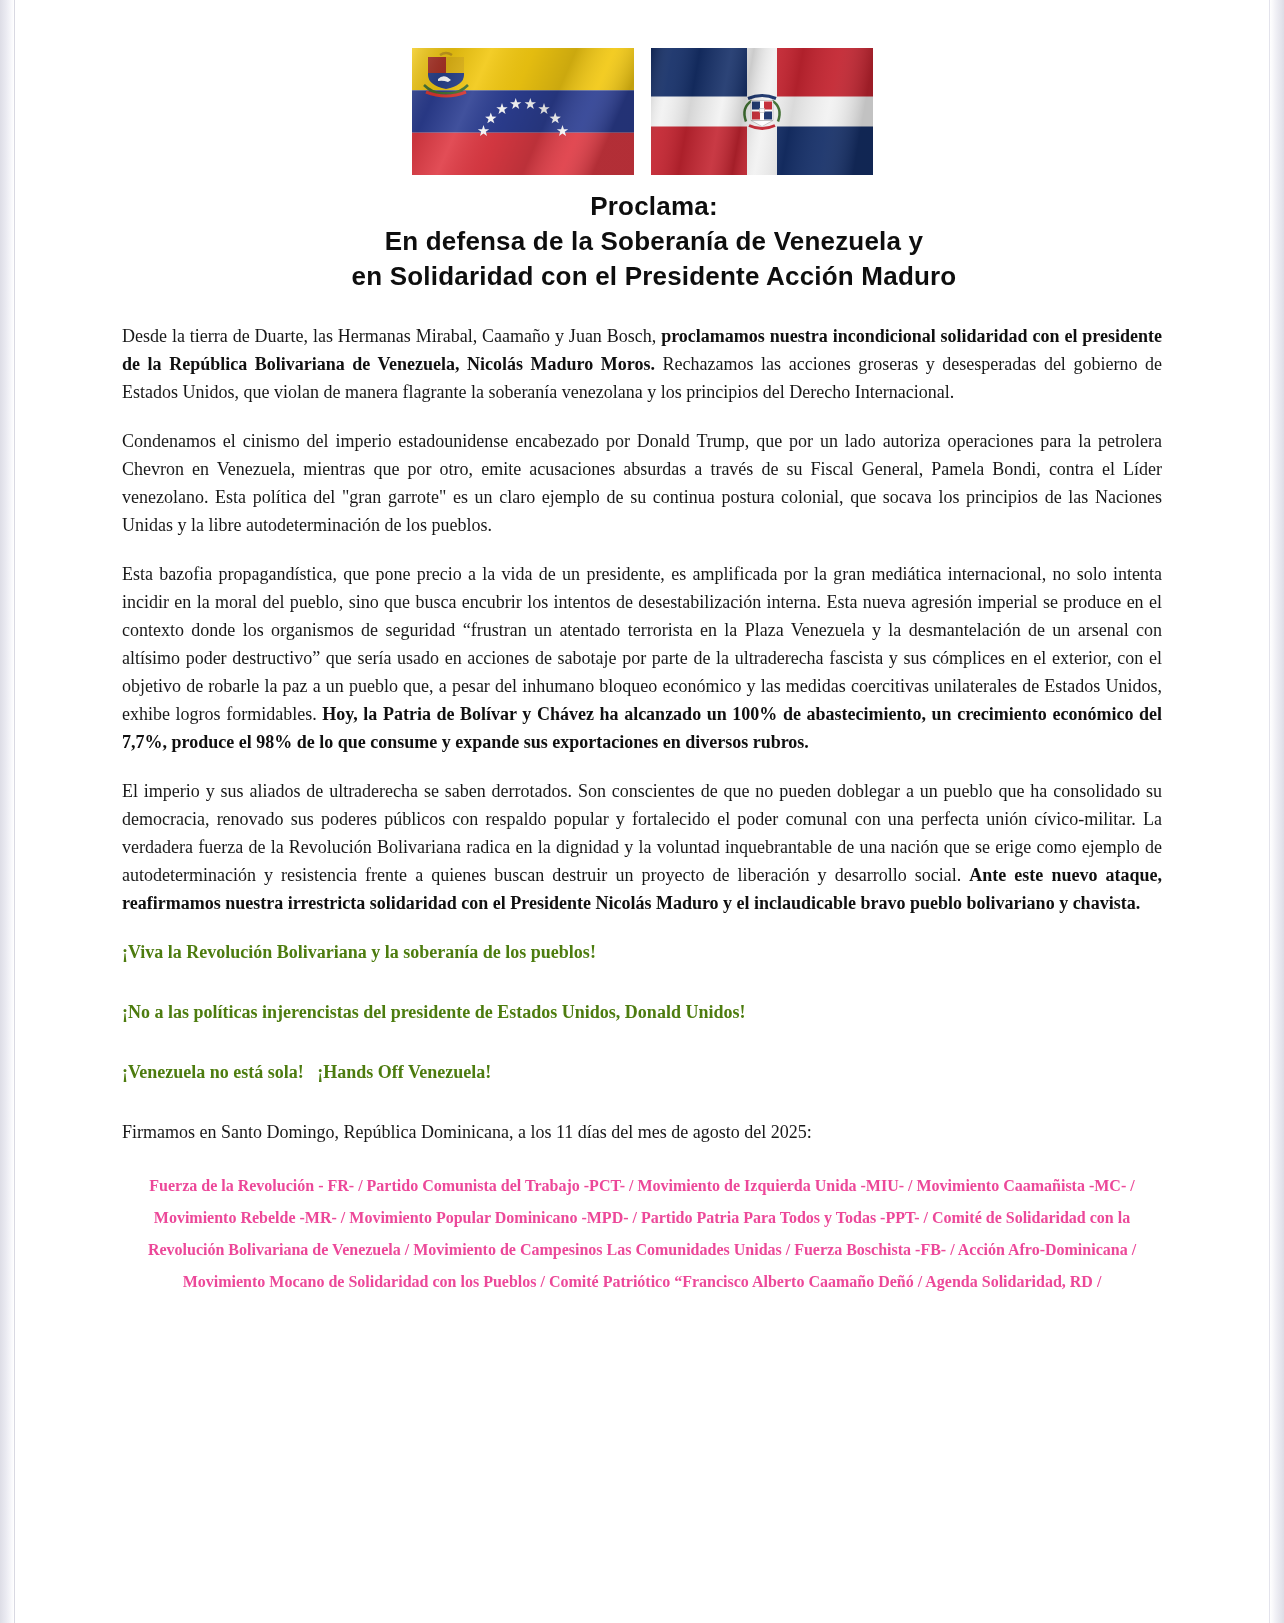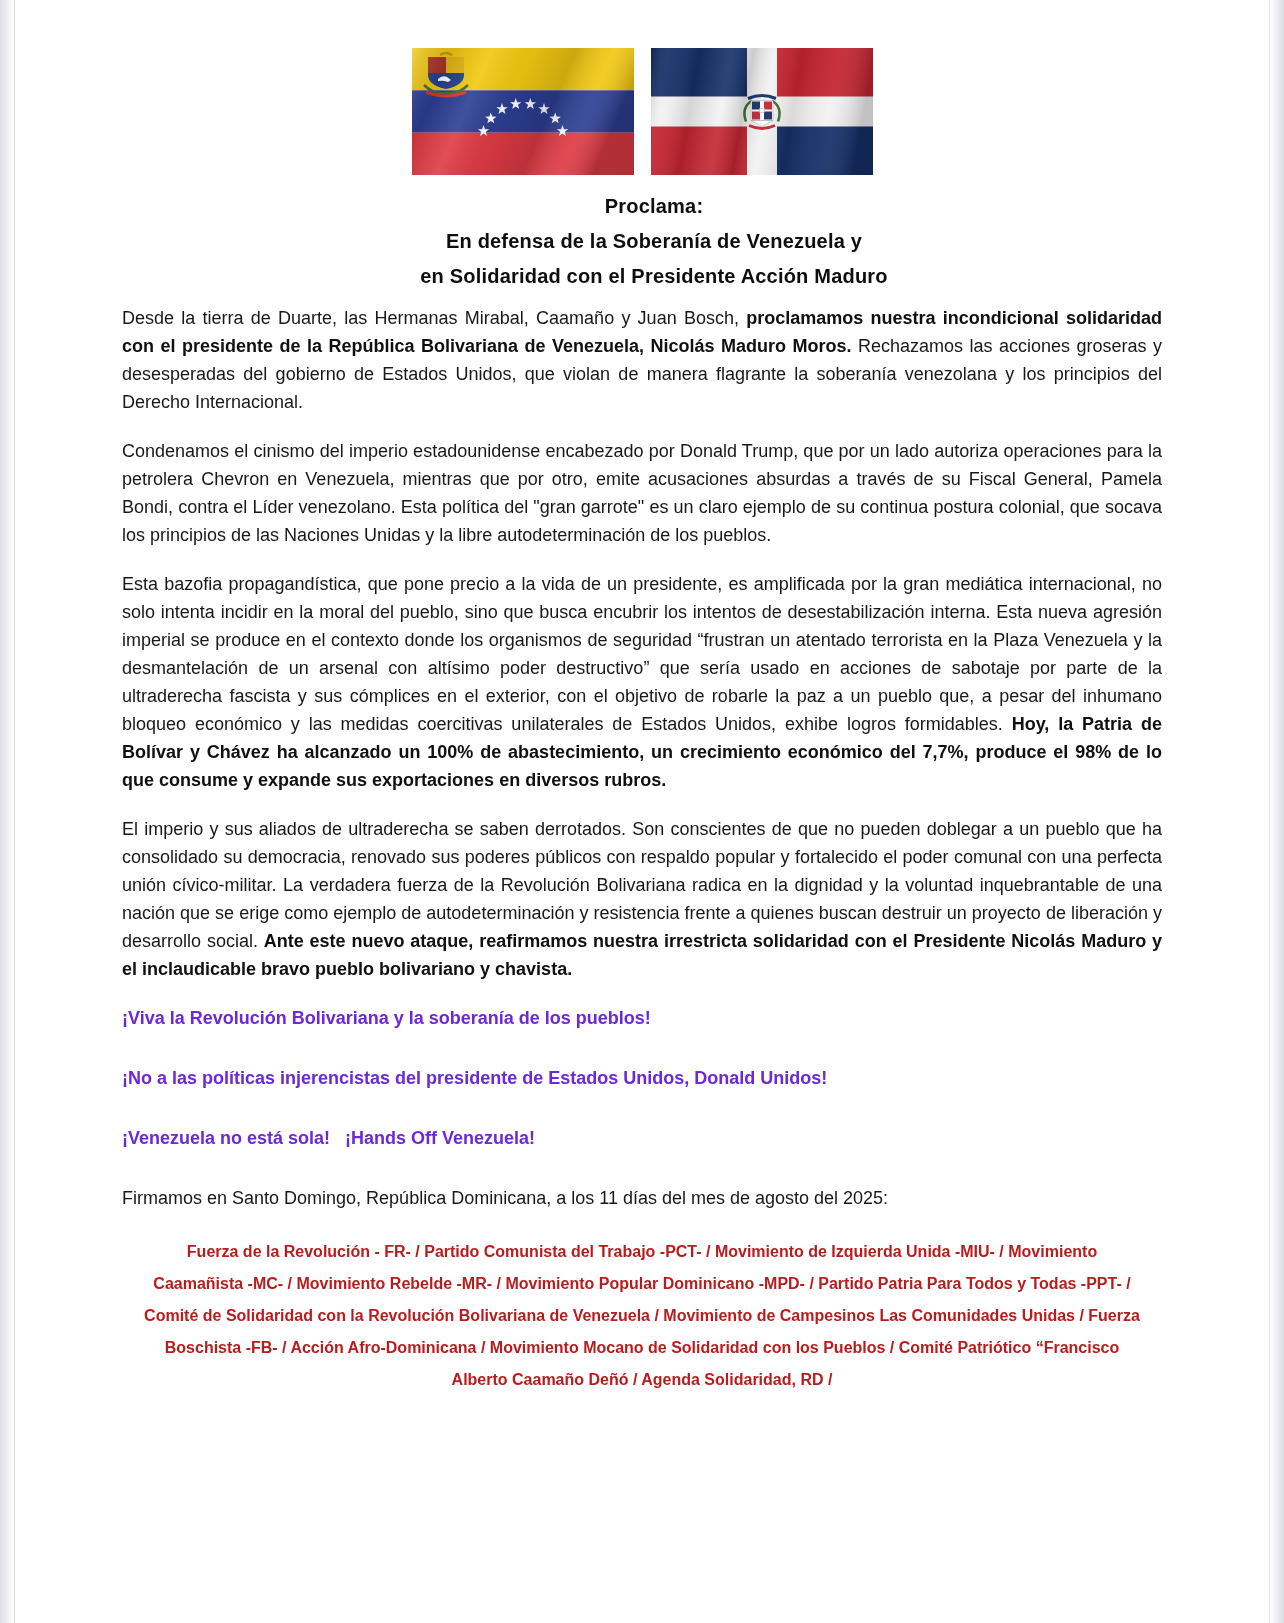--- a/index.html
+++ b/index.html
@@ -30,55 +30,56 @@
     display: flex;
     justify-content: center;
     align-items: flex-start;
     gap: 17px;
   }
   .flag { width: 222px; height: 127px; display: block; }
   .title-block {
     margin-top: 14px;
     text-align: center;
     font-weight: 700;
-    font-size: 20px;
+    font-size: 26px;
     line-height: 35px;
     color: #0e0e0e;
     letter-spacing: 0.2px;
     padding-left: 24px;
   }
   .doc-body {
     width: 1040px;
-    margin: 10px auto 0 auto;
+    margin: 28px auto 0 auto;
     font-size: 18px;
     line-height: 28px;
     color: #181818;
+    font-family: Liberation Serif, serif;
   }
   .par {
     margin: 0 0 21px 0;
     text-align: justify;
     text-justify: inter-word;
   }
   .par strong { font-weight: 700; color: #101010; }
   .slogan {
     margin: 0 0 32px 0;
     font-weight: 700;
-    color: #6d28d9;
+    color: #4d7c0f;
     white-space: pre-wrap;
   }
   .slogan-first { margin-top: 8px; }
   .date-line { margin: 0 0 24px 0; }
   .signatories {
     margin: 10px 0 0 0;
     padding: 0 18px;
     text-align: center;
     font-weight: 700;
     font-size: 16px;
     line-height: 32px;
-    color: #b91c1c;
+    color: #ec4899;
   }
 </style>
 </head>
 <body>
 
 <div class="page">
   <div class="edge edge-left"></div>
   <div class="edge edge-right"></div>
 
   <div class="flags-row">

